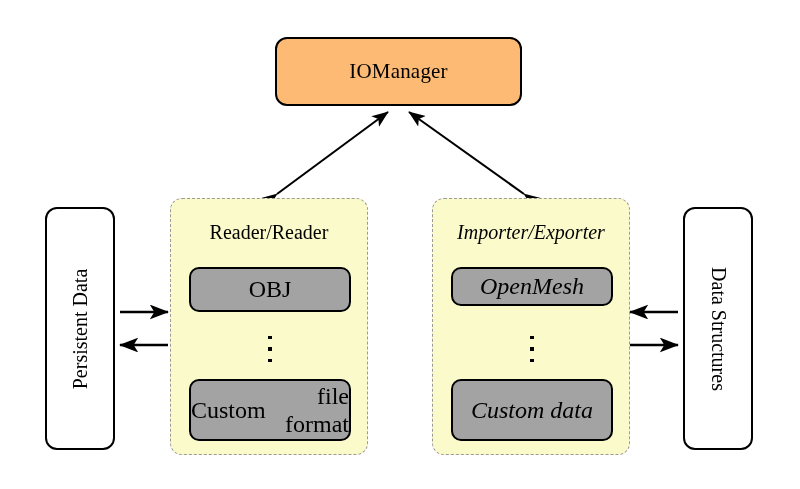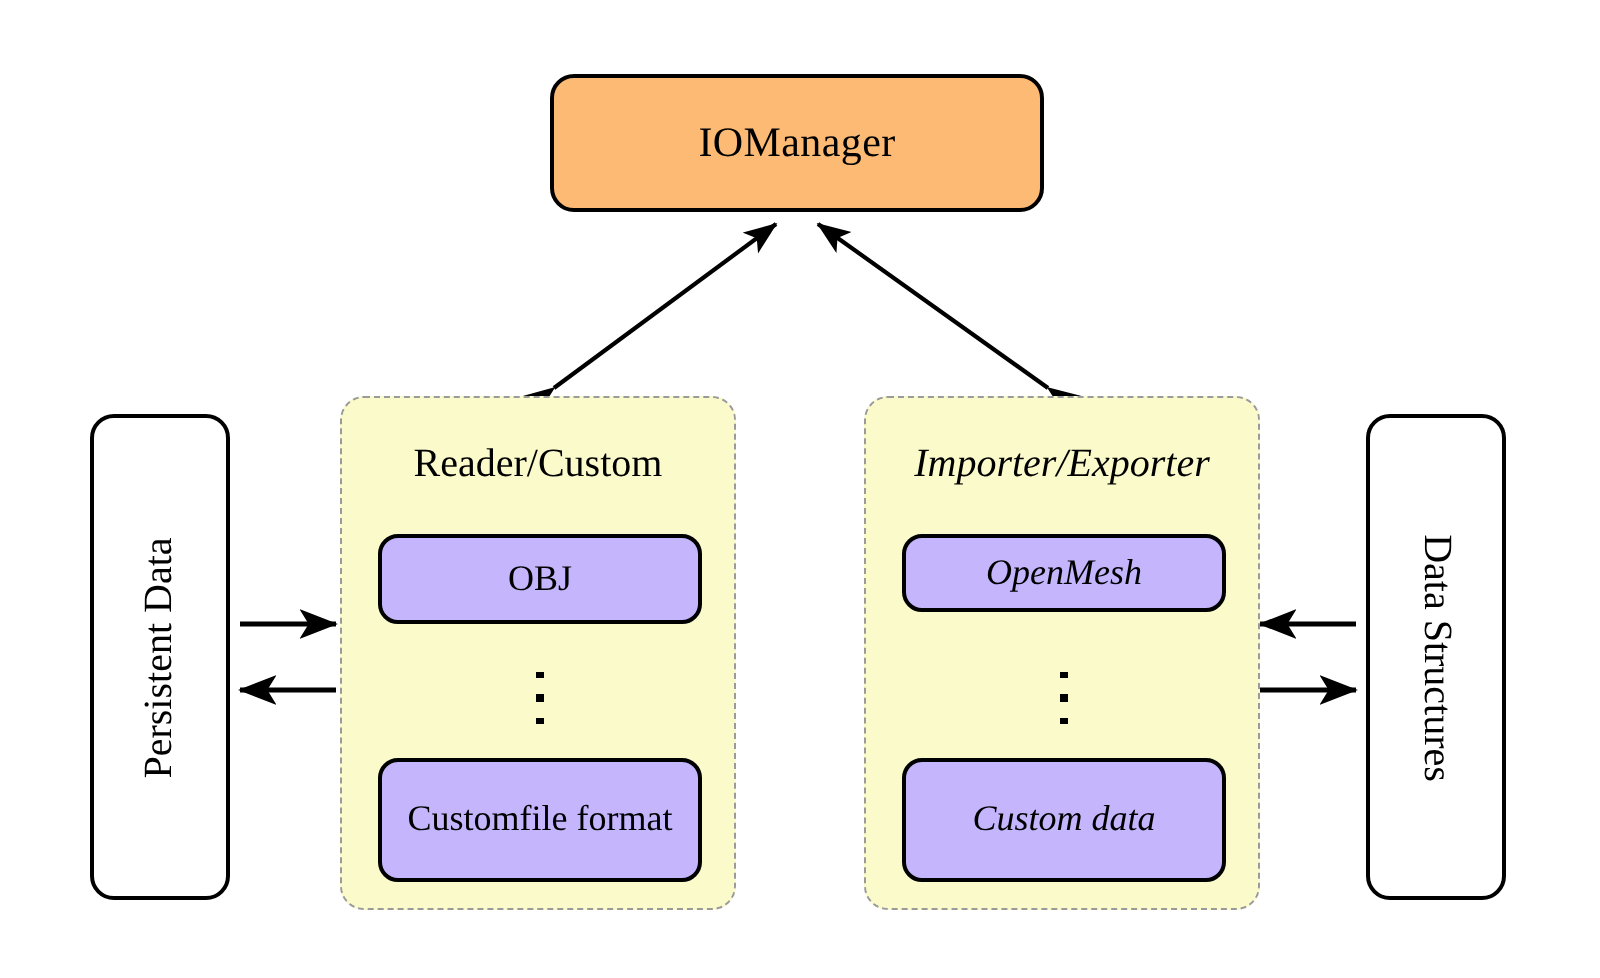--- a/index.html
+++ b/index.html
@@ -50,28 +50,28 @@
     text-align: center;
     font-size: 20px;
     color: #000000;
     white-space: nowrap;
   }
 
   
   .inner-box {
     position: absolute;
     box-sizing: border-box;
-    background: #c4b5fd;
+    background: #a3a3a3;
     border: 2.6px solid #000000;
     border-radius: 10px;
     display: flex;
     align-items: center;
     justify-content: center;
-    text-align: left;
-    font-size: 18px;
+    text-align: right;
+    font-size: 24px;
     line-height: 1.18;
     color: #000000;
   }
 
   
   .vdots {
     position: absolute;
     display: flex;
     flex-direction: column;
     align-items: center;
@@ -138,21 +138,21 @@
     <line x1="678" y1="312" x2="630" y2="312" stroke="#000000" stroke-width="2.4" marker-end="url(#ah)"></line>
 
     <line x1="630" y1="345" x2="678" y2="345" stroke="#000000" stroke-width="2.4" marker-end="url(#ah)"></line>
   </svg>
 
   <div class="node manager-box" style="left:275px; top:37px; width:247px; height:69px;">
     <span>IOManager</span>
   </div>
 
   <div class="node group-box" style="left:170px; top:198px; width:198px; height:257px;">
-    <div class="group-title" style="top:22px;">Reader/Custom</div>
+    <div class="group-title" style="top:22px;">Reader/Reader</div>
 
     <div class="inner-box" style="left:18px; top:68px; width:162px; height:45px;">
       <span>OBJ</span>
     </div>
 
     <div class="vdots" style="left:97px; top:137px; width:4px; height:26px;">
       <span></span>
         <span></span>
         <span></span>
     </div>

